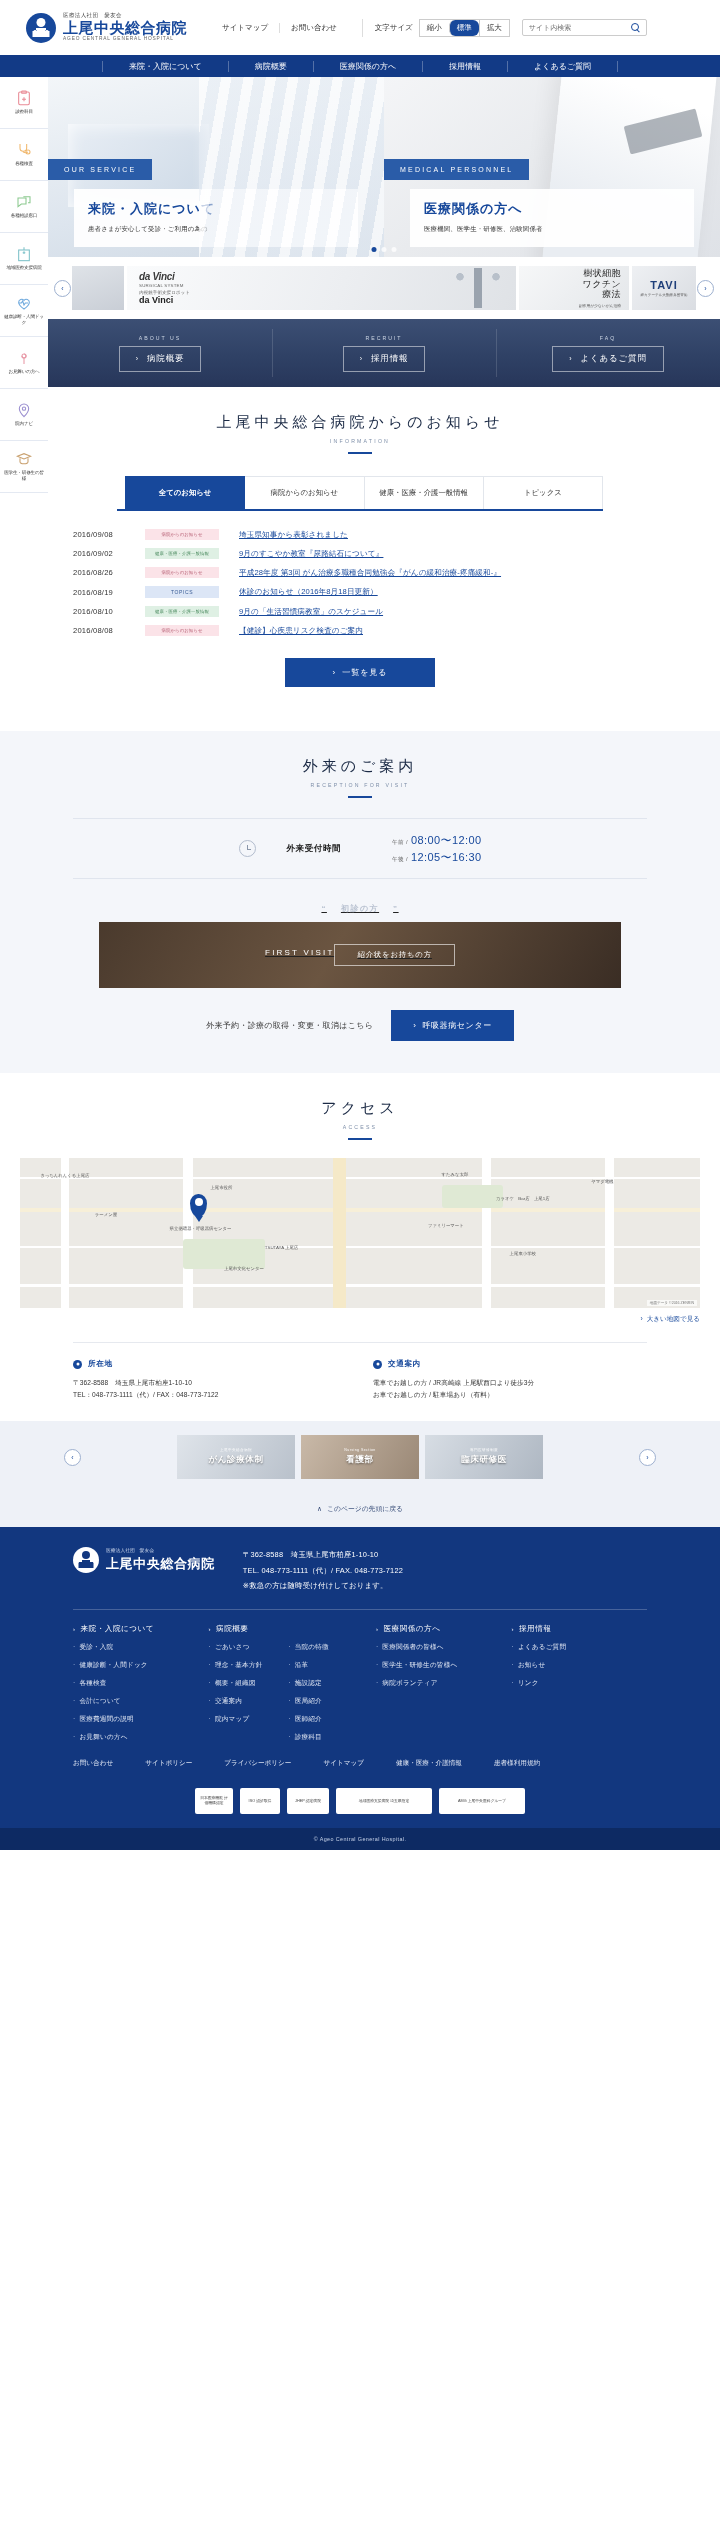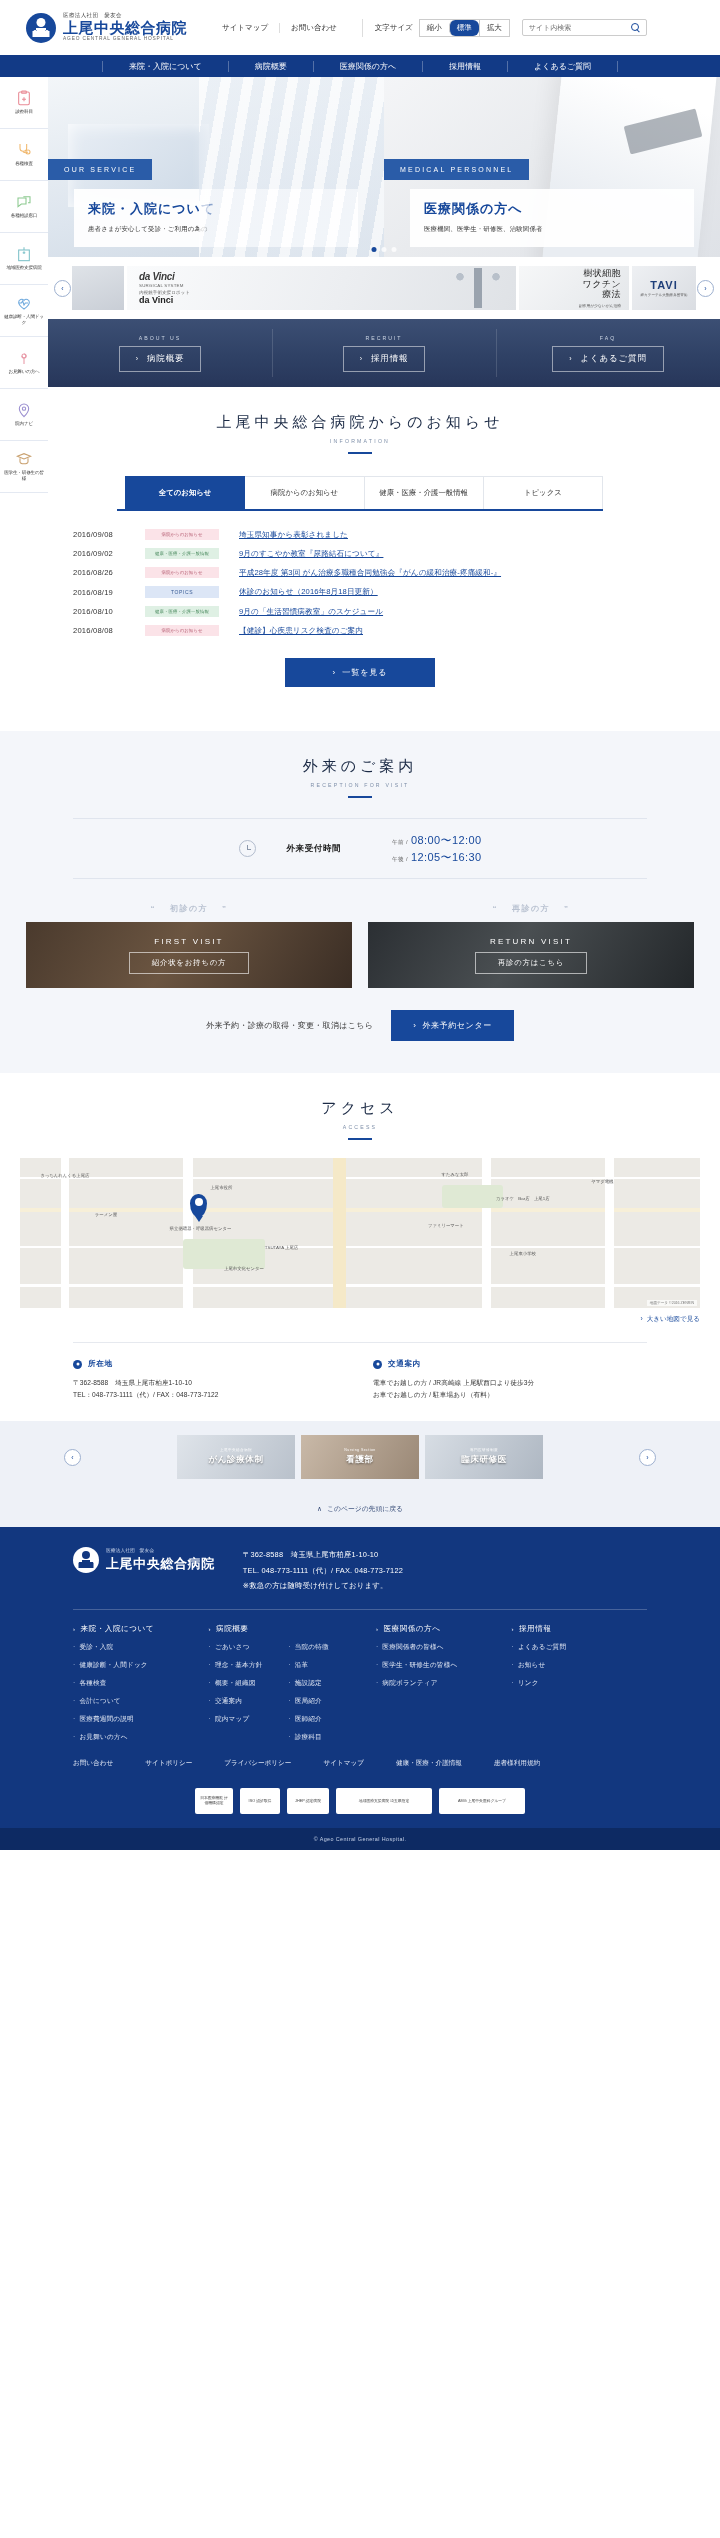--- a/index.html
+++ b/index.html
@@ -154,25 +154,25 @@
   .hours{width:574px;margin:20px auto 0;border-top:1px solid #e0e5ee;border-bottom:1px solid #e0e5ee;
     padding:13px 0;display:flex;align-items:center;justify-content:center;gap:31px;}
   .clock{width:17px;height:17px;border:1px solid #b2bccd;border-radius:50%;position:relative;}
   .clock:before{content:"";position:absolute;left:50%;top:4px;width:1px;height:5px;background:#8b97ab;}
   .clock:after{content:"";position:absolute;left:50%;top:8px;width:4px;height:1px;background:#8b97ab;}
   .hours-lb{font-size:8.5px;color:#222;font-weight:bold;letter-spacing:.6px;}
   .hours-v{margin-left:20px;}
   .hrow{font-size:11px;color:#17489b;letter-spacing:.4px;line-height:1.5;}
   .hrow em{font-style:normal;font-size:5.6px;color:#555;margin-right:3px;}
 
-  .visits{width:668px;margin:24px auto 0;display:flex;gap:16px;}
+  .visits{width:522px;margin:24px auto 0;display:flex;gap:16px;text-decoration:underline;}
   .visit{flex:1;}
   .visit-h{text-align:center;font-size:9px;color:#1b2a45;font-weight:bold;letter-spacing:1.5px;margin-bottom:8px;}
   .visit-h span{color:#b9c2d1;font-size:8px;margin:0 7px;}
-  .visit-img{height:66px;position:relative;display:flex;flex-direction:column;
+  .visit-img{height:66px;position:relative;display:flex;flex-direction:row;
     align-items:center;justify-content:center;overflow:hidden;}
   .visit-img.first{background:linear-gradient(120deg,#4a3a2d 0%,#6b5541 45%,#3a2d24 100%);}
   .visit-img.ret{background:linear-gradient(120deg,#2b2f33 0%,#4a4f52 45%,#23272a 100%);}
   .visit-img .en{font-size:8px;color:#fff;letter-spacing:2.2px;margin-bottom:6px;}
   .visit-img .box{border:1px solid rgba(255,255,255,.6);padding:5px 22px;font-size:7.4px;color:#fff;letter-spacing:.8px;}
 
   .resv{width:574px;margin:22px auto 0;display:flex;align-items:center;justify-content:center;gap:18px;}
   .resv-t{font-size:8px;color:#333;letter-spacing:.3px;}
   .resv-b{background:#17489b;color:#fff;font-size:8px;padding:10px 22px;letter-spacing:.6px;text-decoration:none;}
   .resv-b i{font-style:normal;margin-right:6px;}
@@ -518,34 +518,25 @@
     <div class="visits">
       <div class="visit">
         <div class="visit-h">
           <span>“</span><span>初診の方</span><span>”</span>
         </div>
         <div class="visit-img first">
           <div class="en">FIRST VISIT</div>
           <div class="box">紹介状をお持ちの方</div>
         </div>
       </div>
-      <div class="visit">
-        <div class="visit-h">
-          <span>“</span><span>再診の方</span><span>”</span>
-        </div>
-        <div class="visit-img ret">
-          <div class="en">RETURN VISIT</div>
-          <div class="box">再診の方はこちら</div>
-        </div>
-      </div>
     </div>
     <div class="resv">
       <div class="resv-t">外来予約・診療の取得・変更・取消はこちら</div>
       <a class="resv-b" href="#">
-        <i>›</i><span>外来予約センター</span>
+        <i>›</i><span>呼吸器病センター</span>
       </a>
     </div>
   </section>
 
   <section class="access">
     <div class="sec-h">
       <h2>アクセス</h2>
       <div class="en">ACCESS</div>
       <div class="bar"></div>
     </div>

